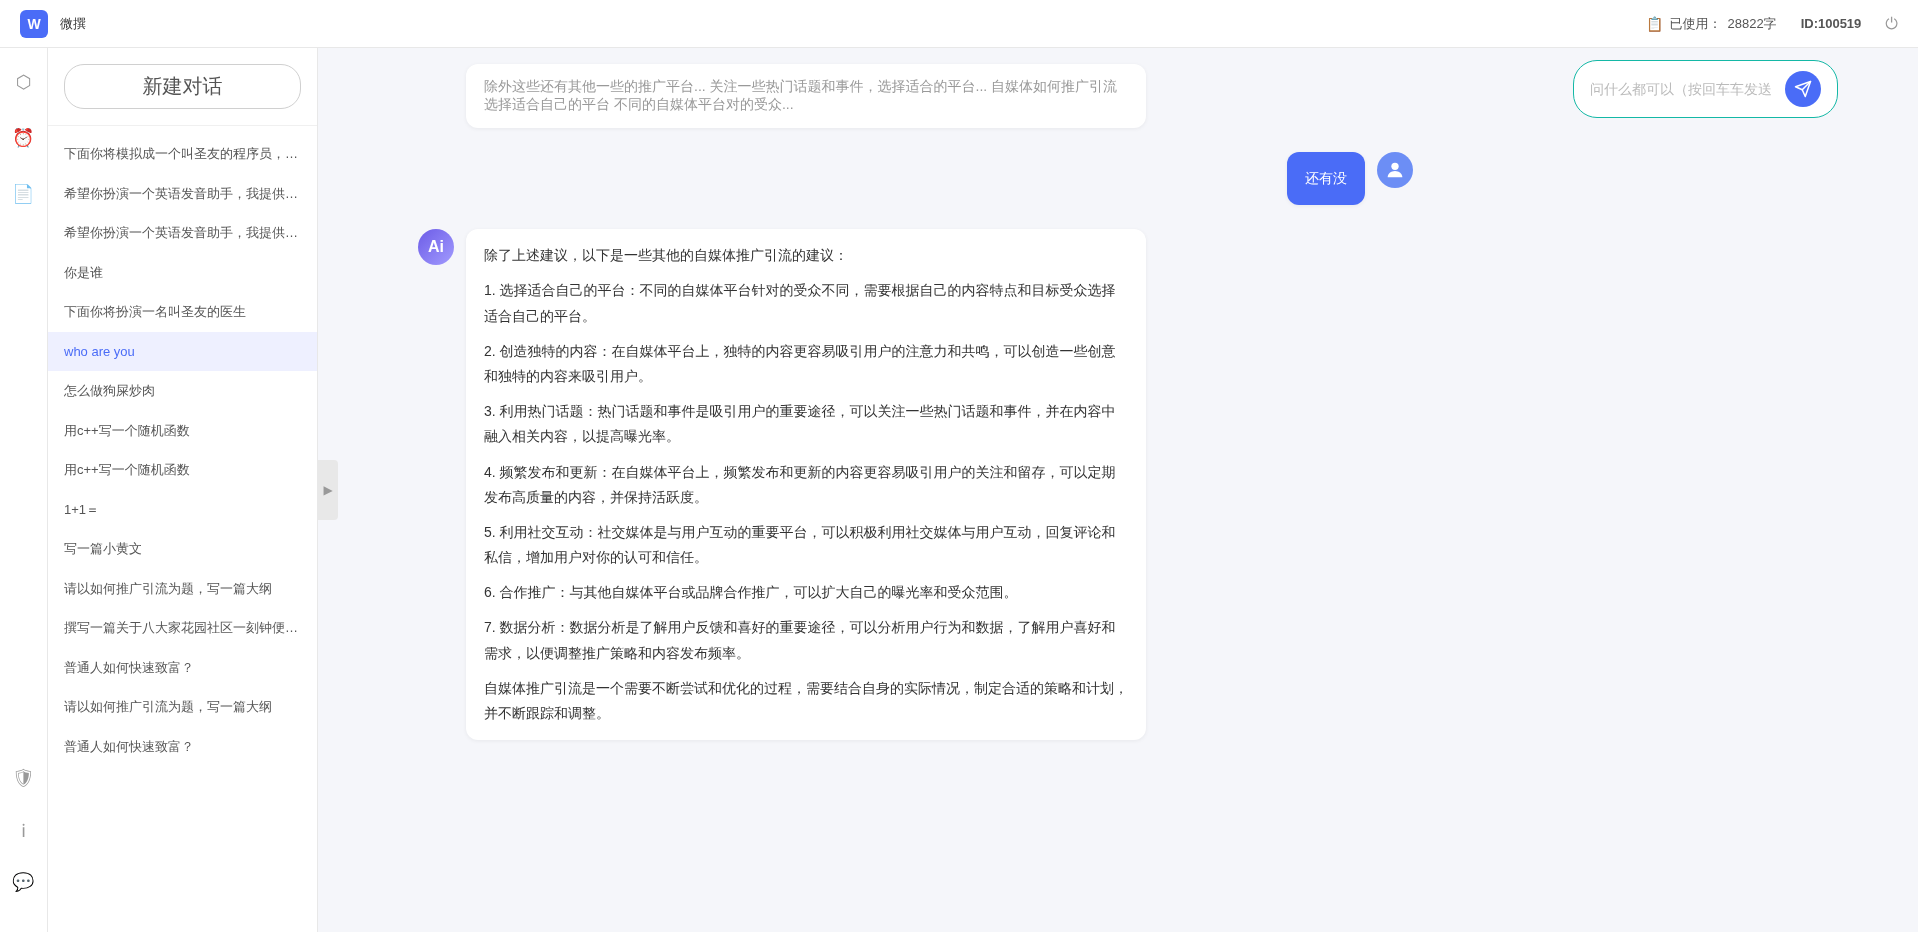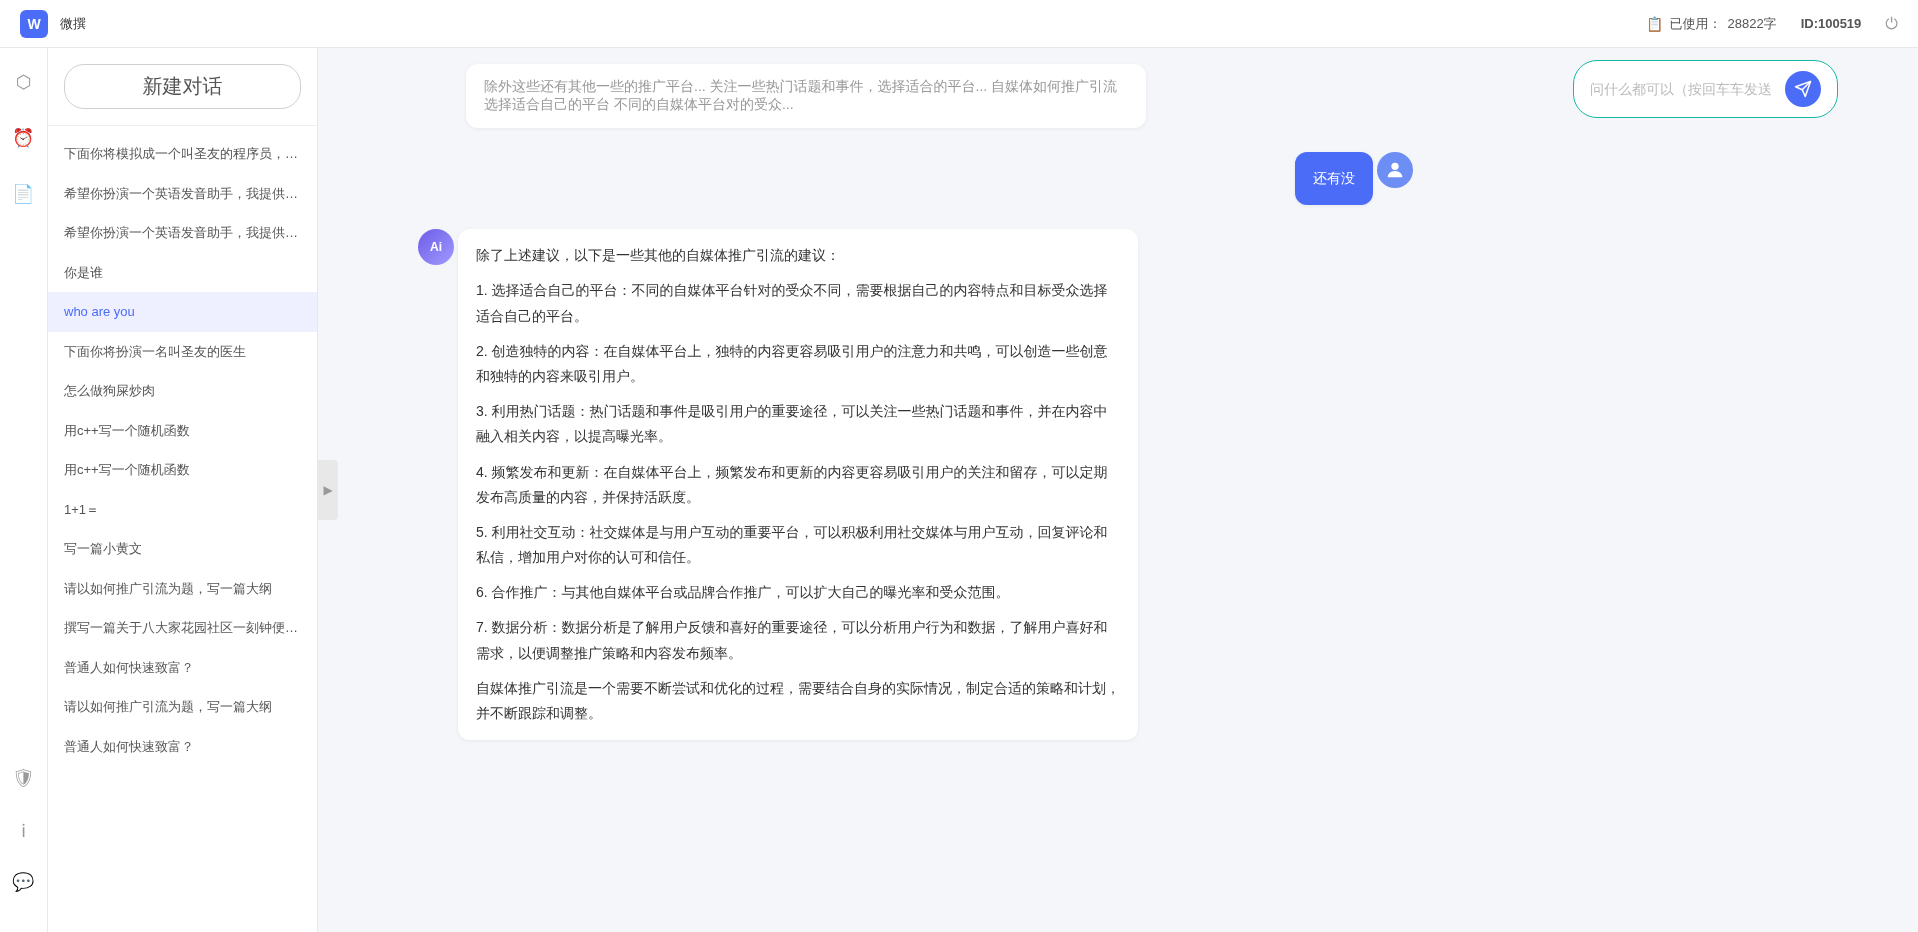--- a/index.html
+++ b/index.html
@@ -139,37 +139,37 @@
       overflow: hidden;
       background: #f5f6fa;
     }
     .chat-messages {
       flex: 1;
       overflow-y: auto;
       padding: 16px 80px;
     }
     .message-row {
       display: flex;
-      gap: 4px;
+      gap: 12px;
       margin-bottom: 24px;
     }
     .message-row.user { justify-content: flex-end; }
     .avatar {
       width: 36px; height: 36px;
       border-radius: 50%;
       flex-shrink: 0;
       display: flex; align-items: center; justify-content: center;
       font-size: 14px;
       font-weight: bold;
     }
     .avatar-user { background: #6c8ef5; color: #fff; }
     .avatar-ai {
       background: linear-gradient(135deg, #6c5ce7, #a29bfe);
       color: #fff;
-      font-size: 12px;
+      font-size: 16px;
     }
     .message-bubble {
       max-width: 680px;
       background: #fff;
       border-radius: 12px;
       padding: 14px 18px;
       font-size: 14px;
       line-height: 1.8;
       color: #333;
       box-shadow: 0 1px 4px rgba(0,0,0,0.06);
@@ -277,22 +277,22 @@
   <div class="conv-sidebar">
     <div class="conv-sidebar-header">
       <button class="new-conv-btn">新建对话</button>
     </div>
     <div class="conv-list" id="conv-list">
 
     <div class="conv-item">下面你将模拟成一个叫圣友的程序员，我说...</div>
         <div class="conv-item">希望你扮演一个英语发音助手，我提供给你...</div>
         <div class="conv-item">希望你扮演一个英语发音助手，我提供给你...</div>
         <div class="conv-item">你是谁</div>
+        <div class="conv-item">下面你将扮演一名叫圣友的医生</div>
         <div class="conv-item active">who are you</div>
-        <div class="conv-item">下面你将扮演一名叫圣友的医生</div>
         <div class="conv-item">怎么做狗屎炒肉</div>
         <div class="conv-item">用c++写一个随机函数</div>
         <div class="conv-item">用c++写一个随机函数</div>
         <div class="conv-item">1+1＝</div>
         <div class="conv-item">写一篇小黄文</div>
         <div class="conv-item">请以如何推广引流为题，写一篇大纲</div>
         <div class="conv-item">撰写一篇关于八大家花园社区一刻钟便民生...</div>
         <div class="conv-item">普通人如何快速致富？</div>
         <div class="conv-item">请以如何推广引流为题，写一篇大纲</div>
         <div class="conv-item">普通人如何快速致富？</div>

